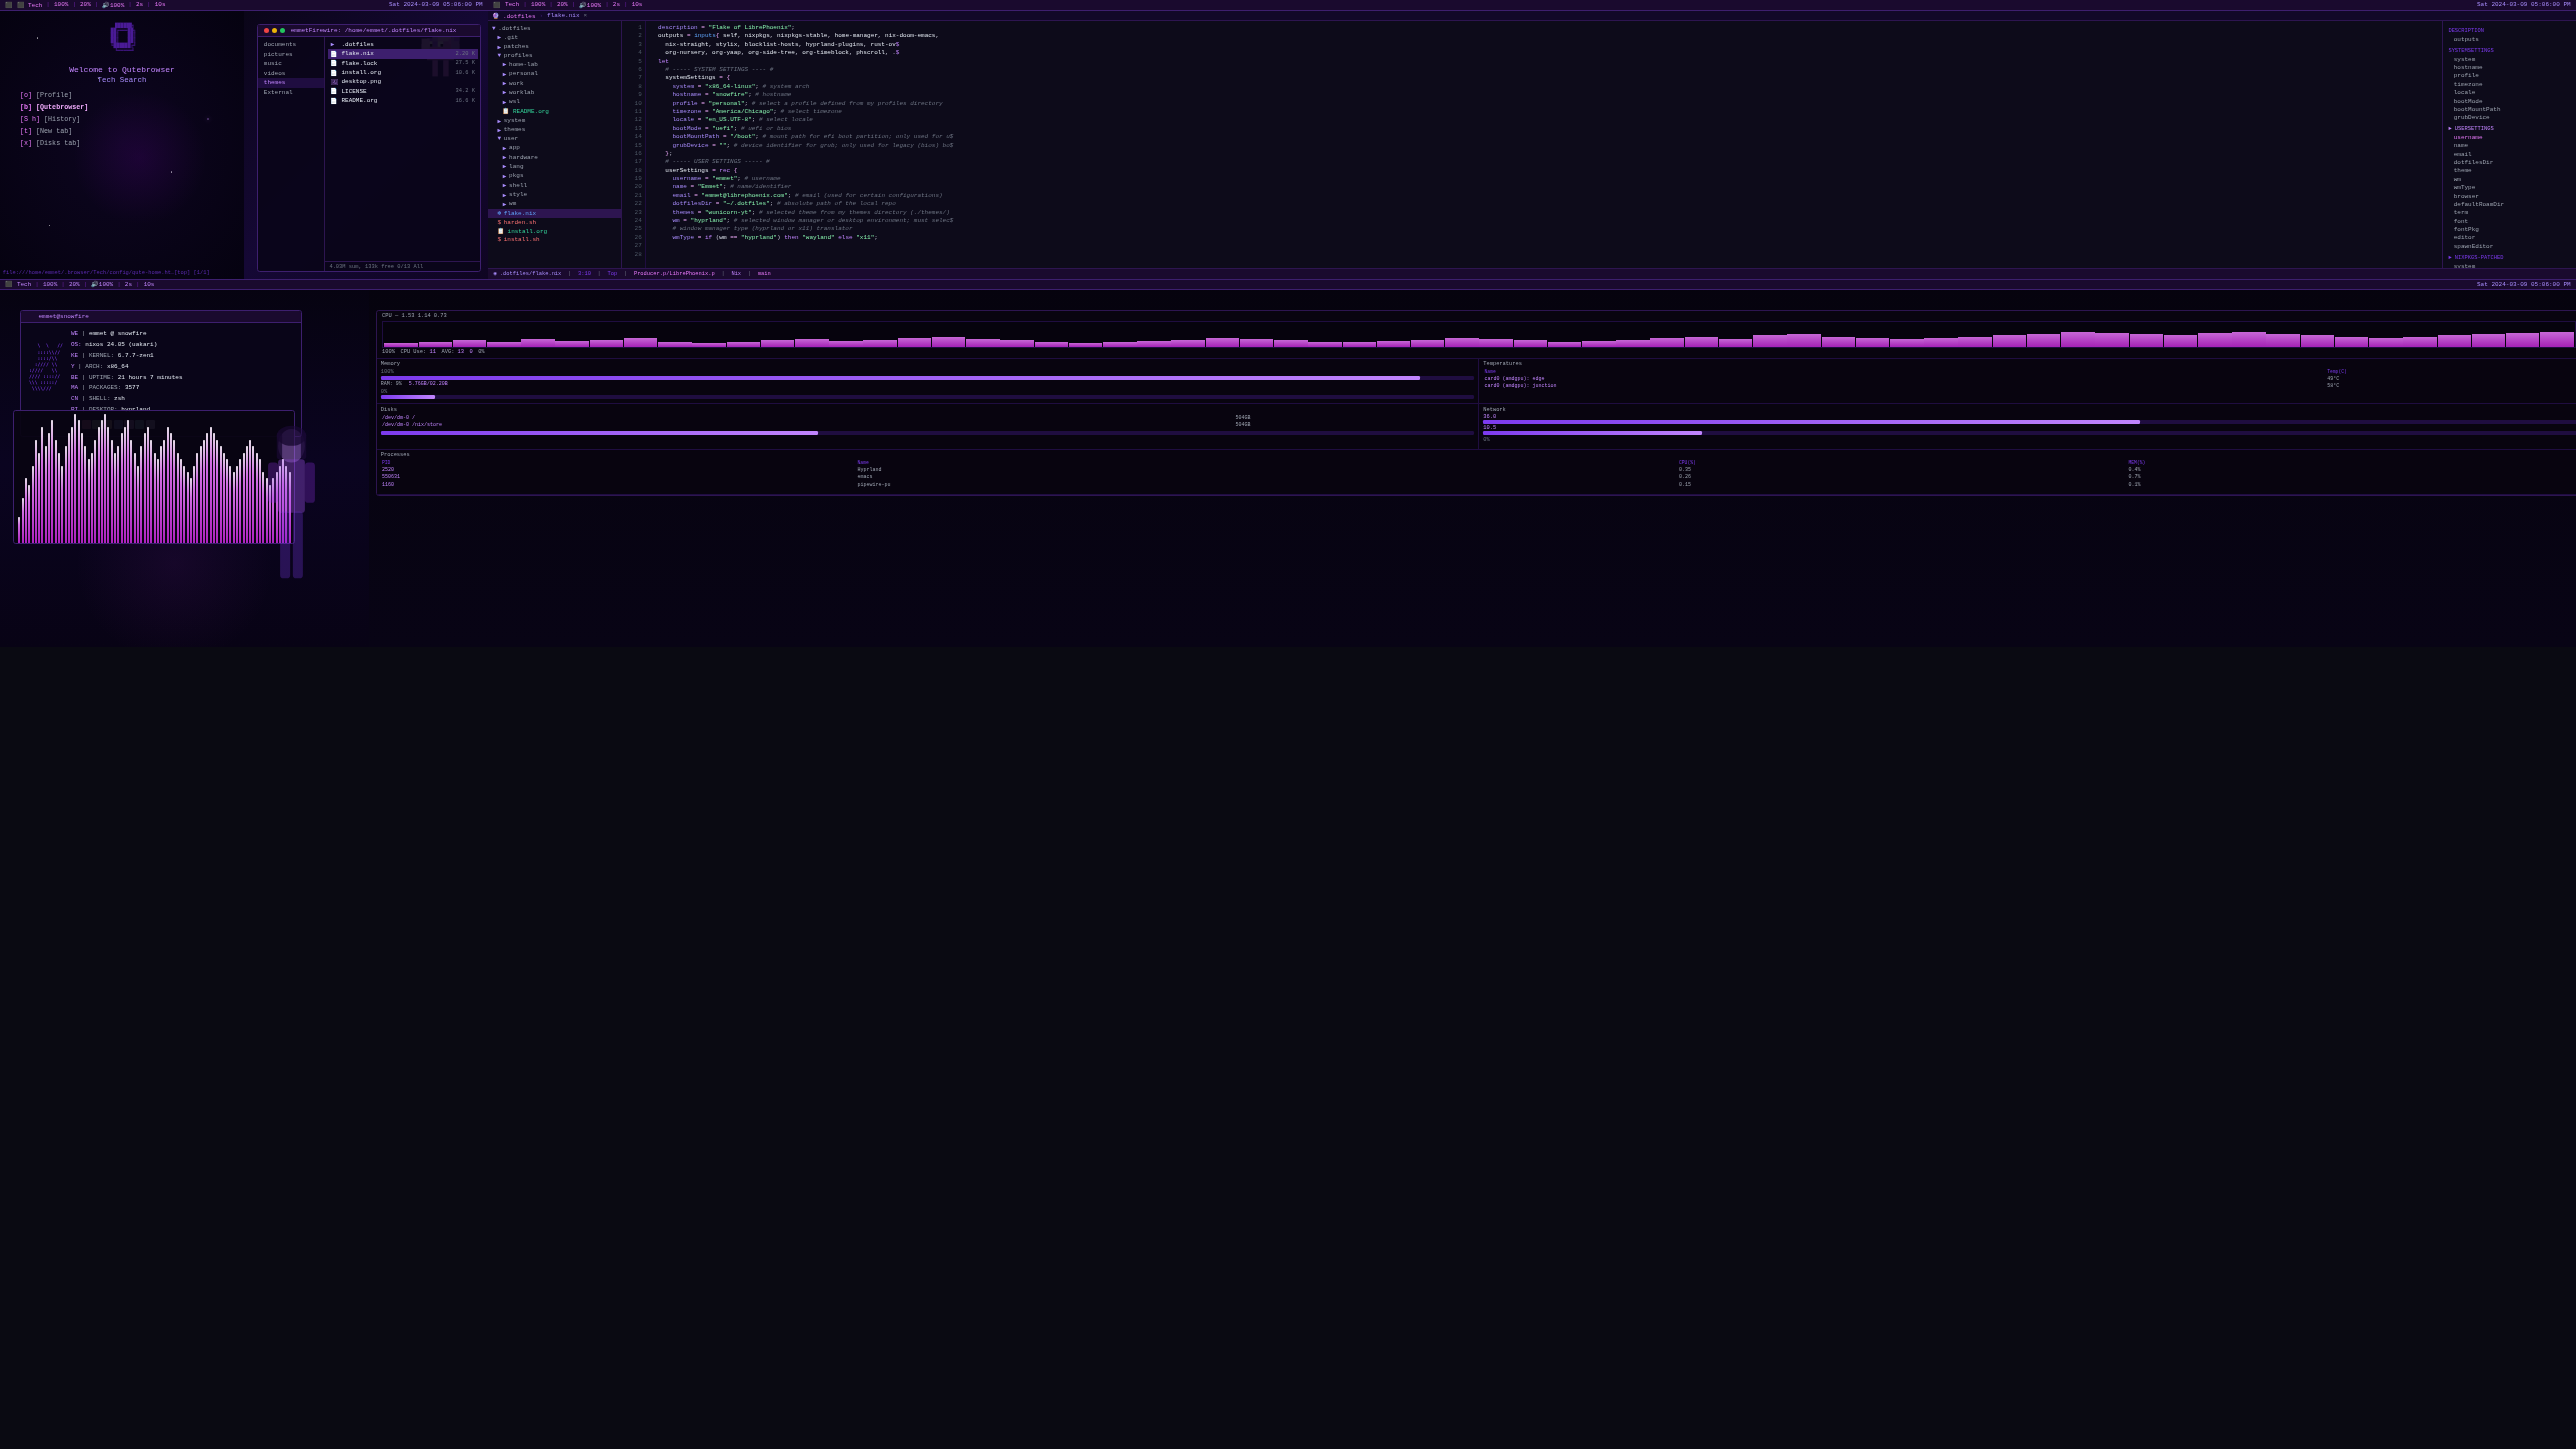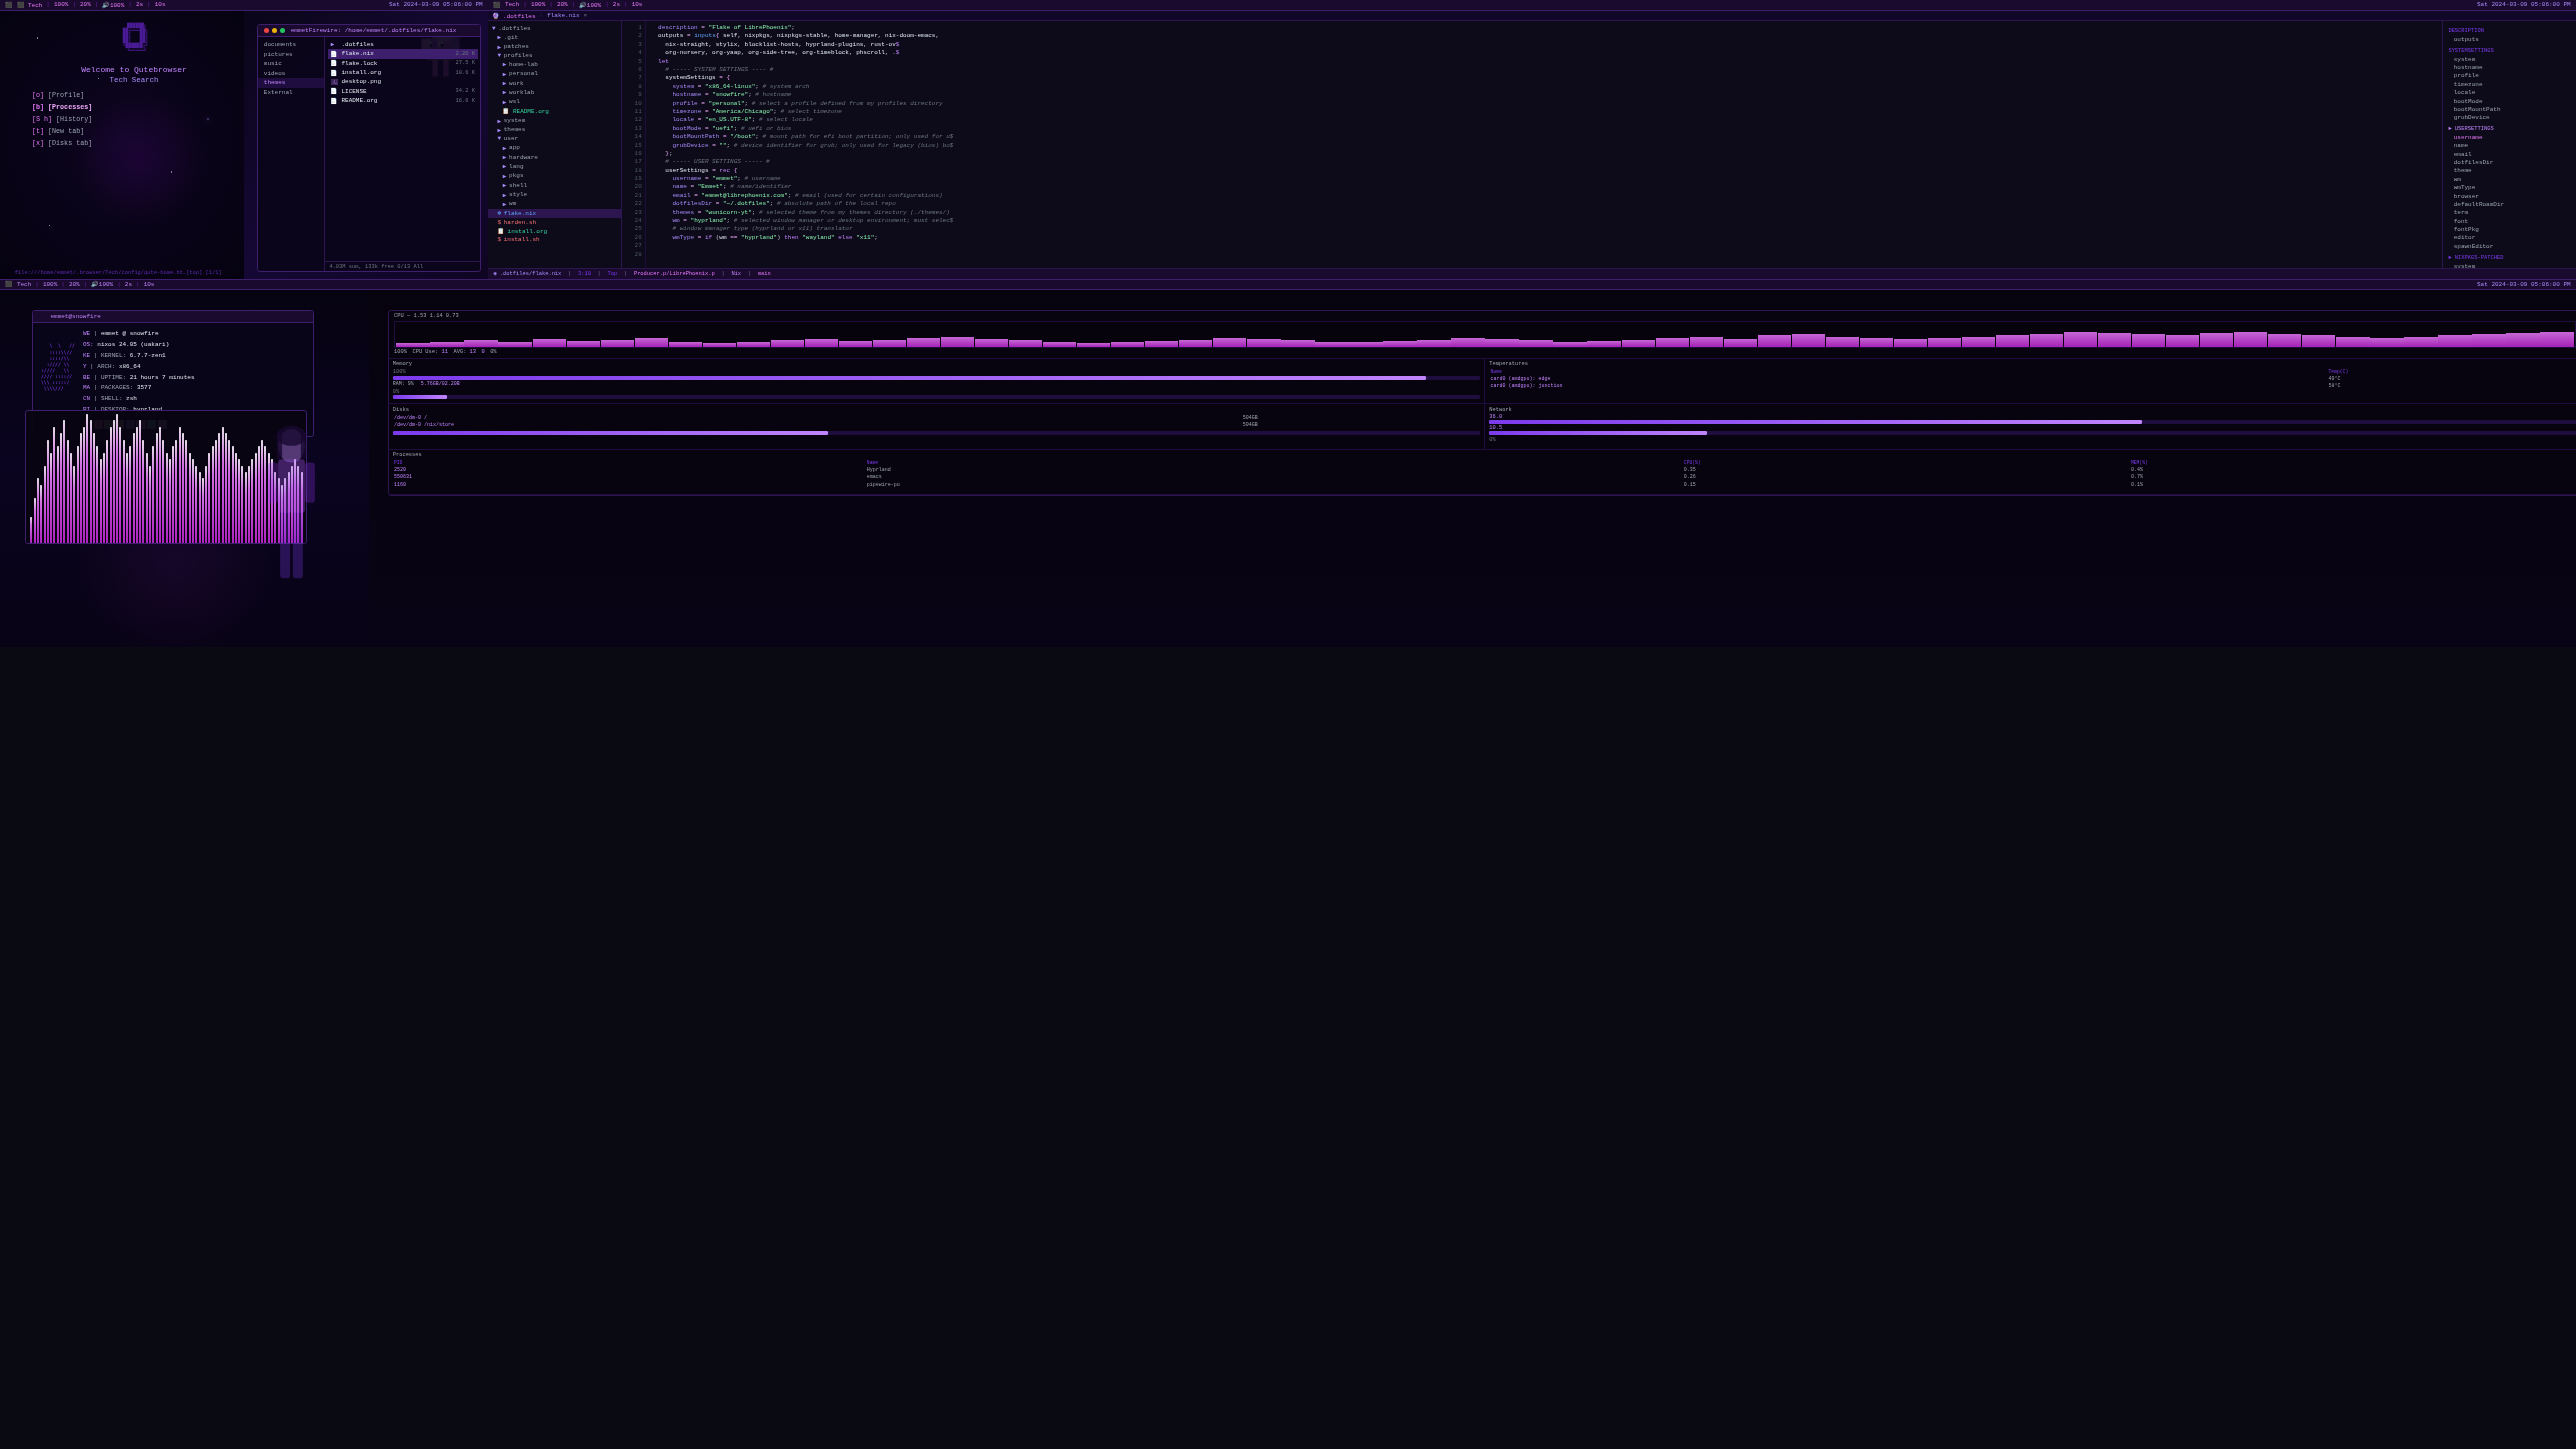--- a/index.html
+++ b/index.html
@@ -498,21 +498,21 @@
       gap: 1.3px;
       overflow: hidden;
     }
     .viz-bar {
       flex: 1;
       background: linear-gradient(to top, #c026d3, #e879f9 70%, #fdf4ff);
       border-radius: 0.7px 0.7px 0 0;
       min-width: 2px;
       opacity: 0.9;
     }
-    .content-over-bg { position: relative; z-index: 1; margin-left: 12px; }
+    .content-over-bg { position: relative; z-index: 1; }
 
     
     .pixel-art {
       position: absolute;
       top: 6.7px;
       right: 6.7px;
       width: 81px;
       height: 81px;
     }
 
@@ -630,21 +630,21 @@
     </div>
     <div class="qb-title">Welcome to Qutebrowser</div>
     <div class="qb-subtitle">Tech Search</div>
     <div class="qb-menu">
       <div class="qb-menu-item">
         <span class="key">[o]</span>
         <span> [Profile]</span>
       </div>
       <div class="qb-menu-item" style="color:#e879f9;font-weight:bold;">
         <span class="key">[b]</span>
-        <span class="highlight"> [Processes]</span>
+        <span class="highlight"> [Qutebrowser]</span>
       </div>
       <div class="qb-menu-item">
         <span class="key">[S h]</span>
         <span> [History]</span>
       </div>
       <div class="qb-menu-item">
         <span class="key">[t]</span>
         <span> [New tab]</span>
       </div>
       <div class="qb-menu-item">

